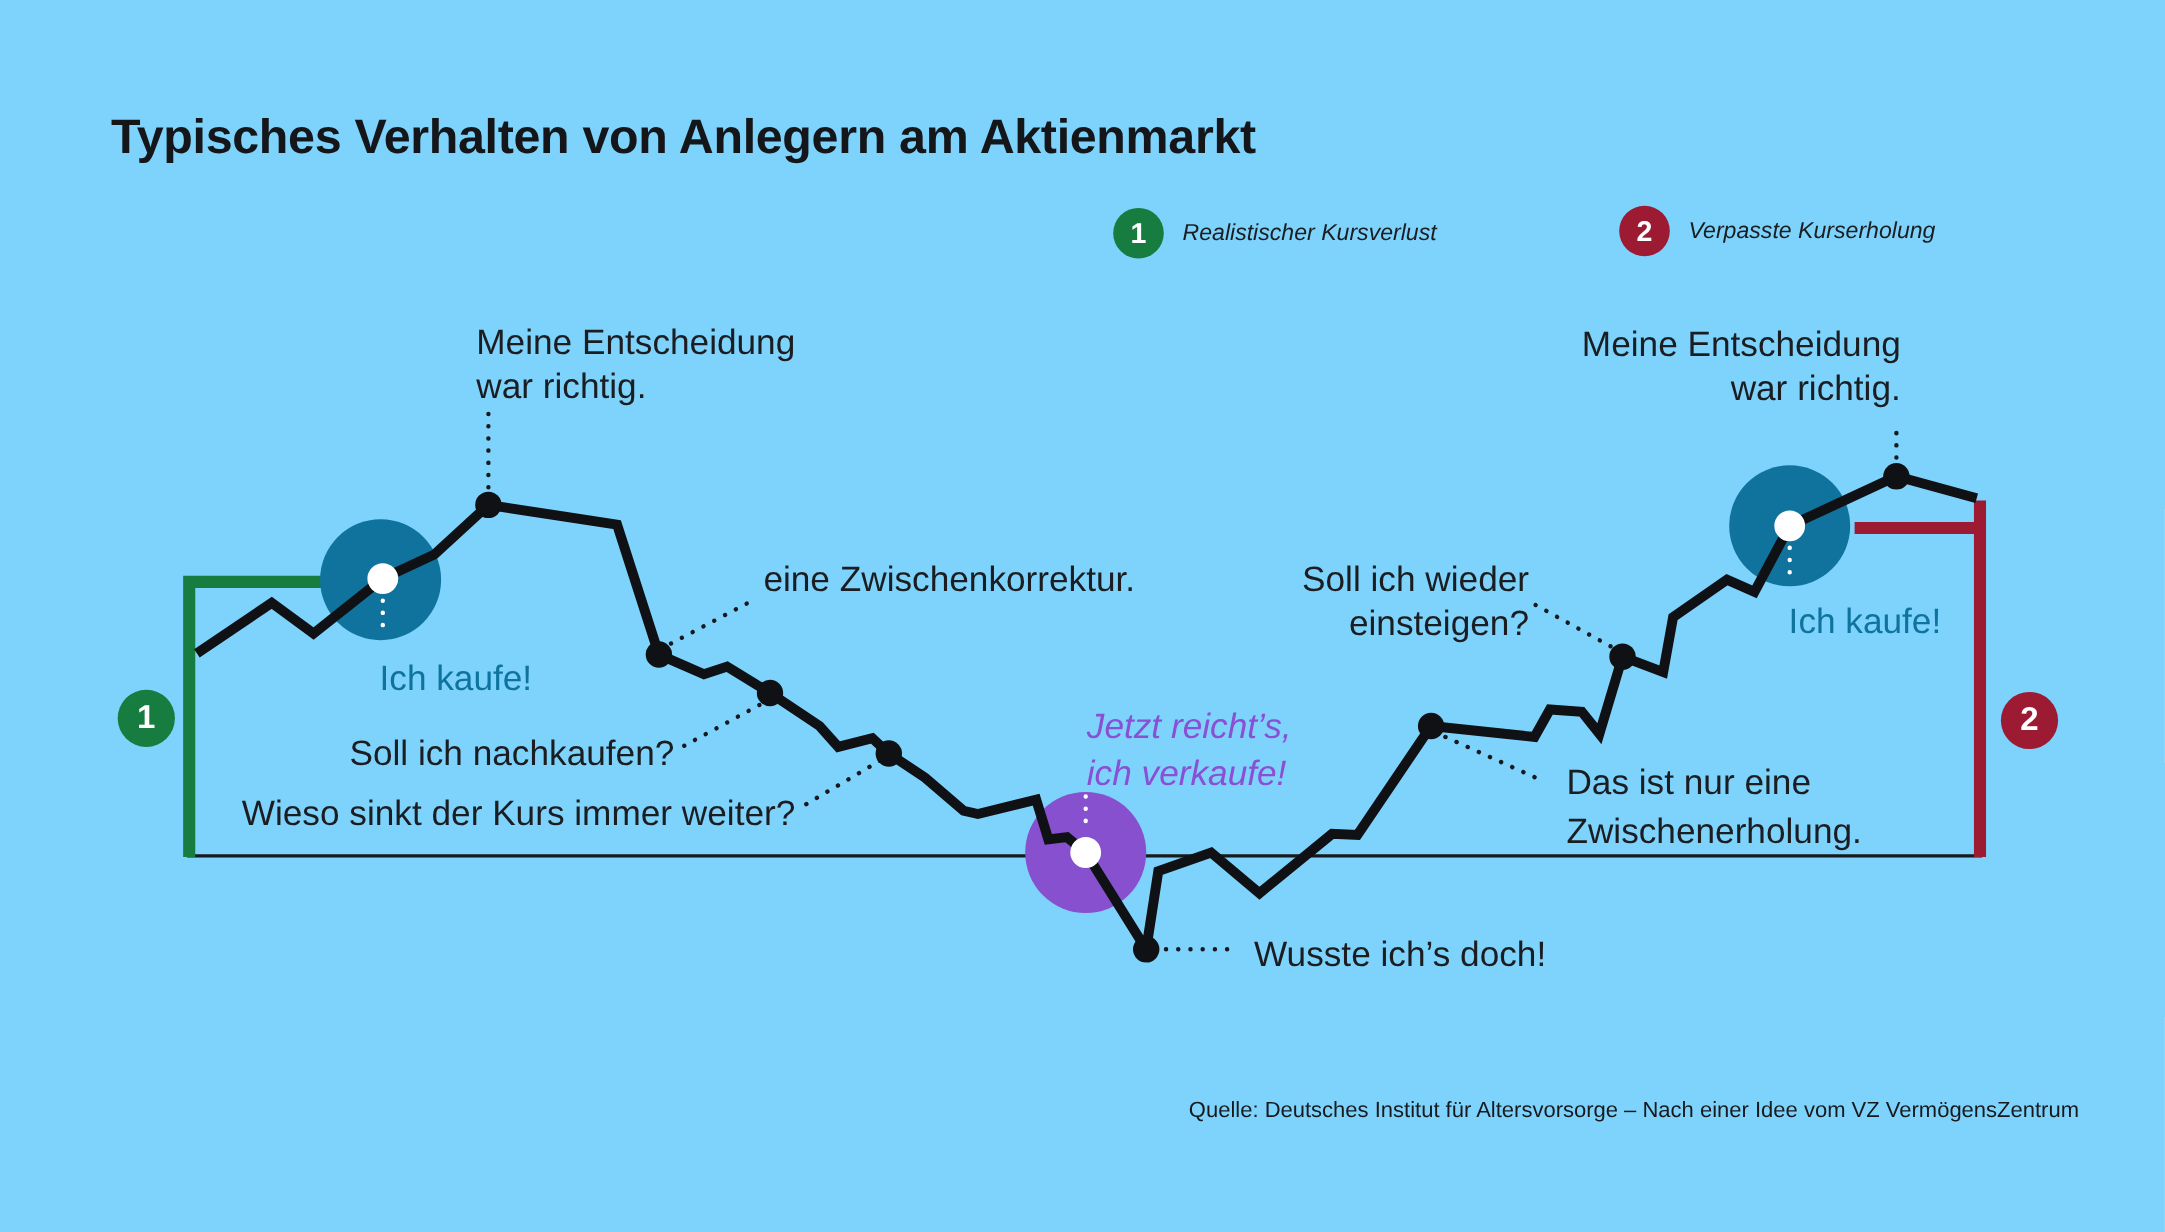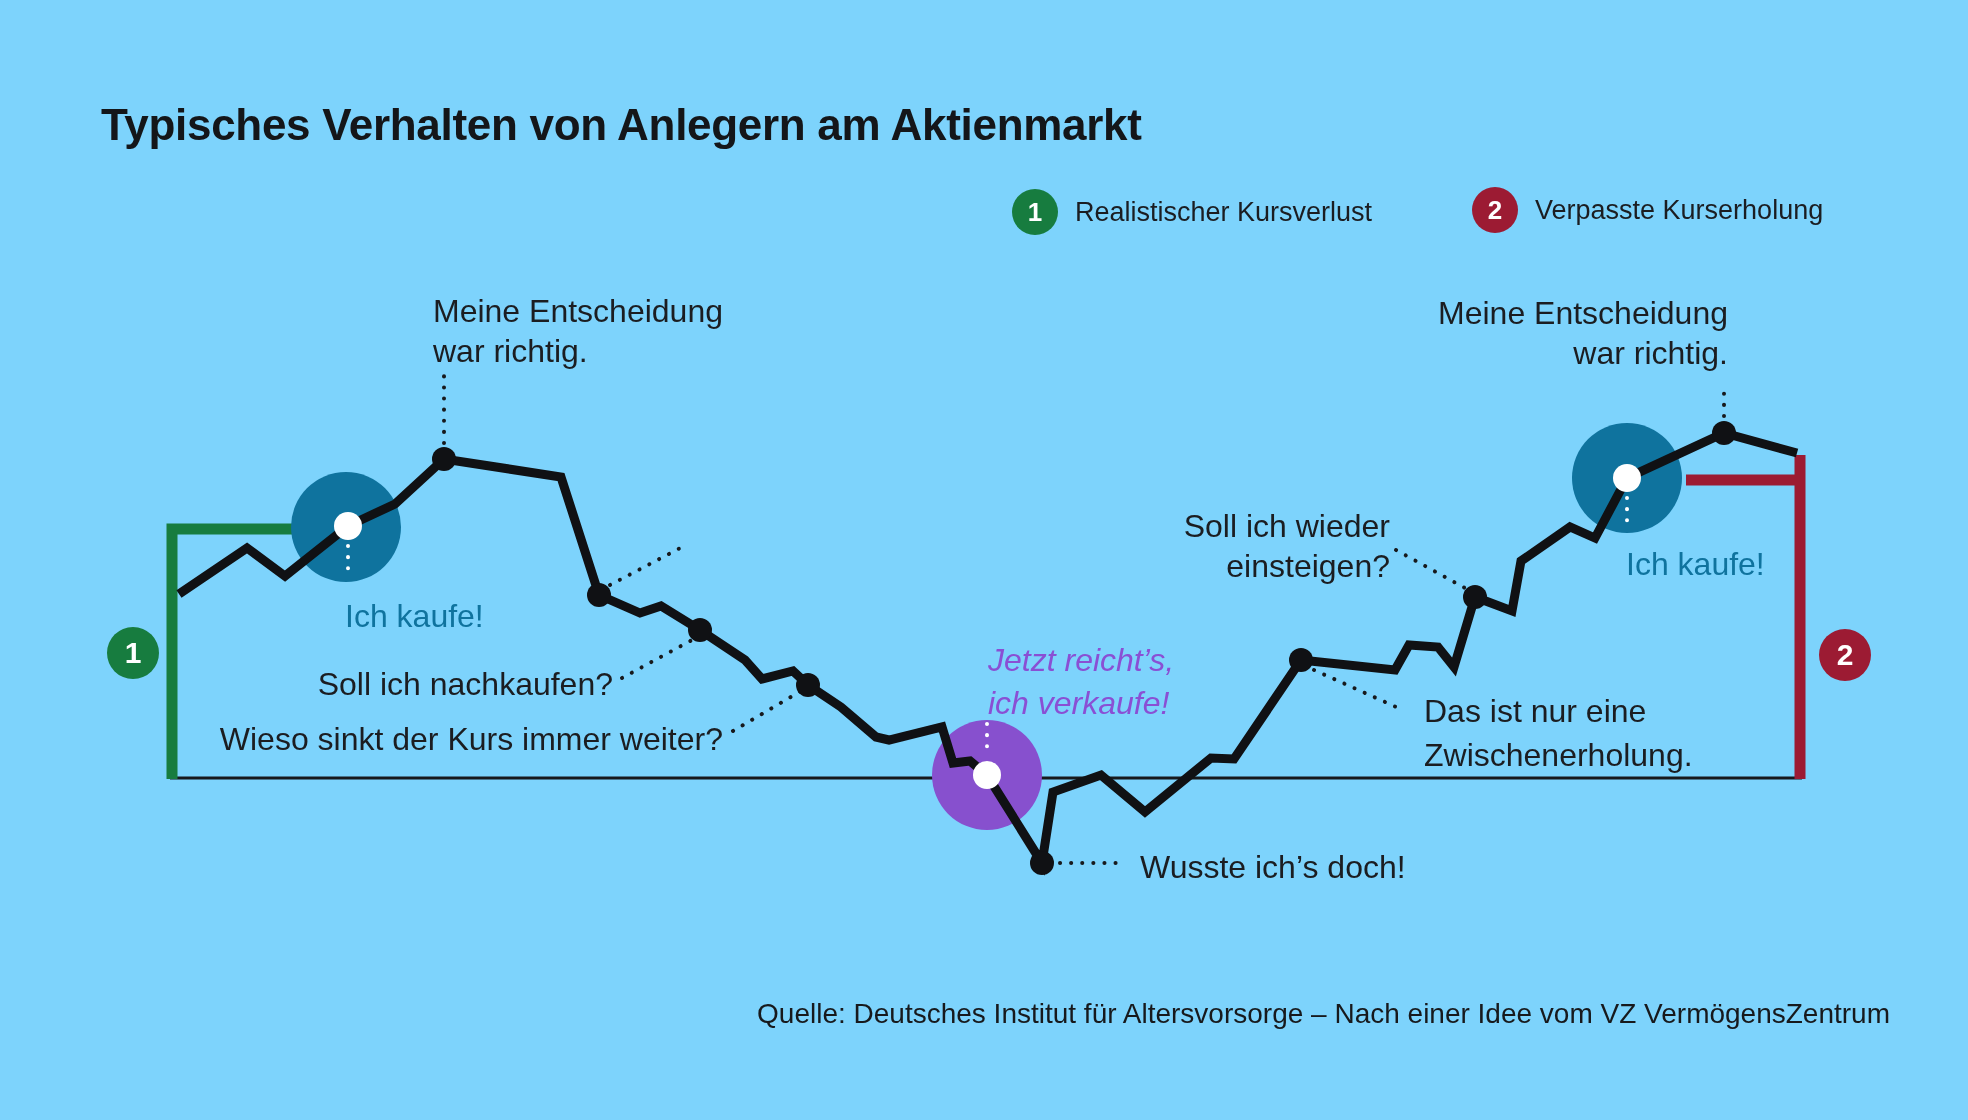--- a/index.html
+++ b/index.html
@@ -19,42 +19,42 @@
   .legend-item{position:absolute;display:flex;align-items:center;gap:17px;}
   .legend-item.first{left:1012px;top:189px;}
   .legend-item.second{left:1472px;top:187px;}
   .badge{
     border-radius:50%;display:flex;align-items:center;justify-content:center;
     color:#fff;font-weight:700;
   }
   .legend-badge{width:46px;height:46px;font-size:26px;}
   .badge.green{background:#177C3F;}
   .badge.red{background:#9C1B33;}
-  .legend-label{font-size:27px;color:#1B1D21;white-space:nowrap;}
+  .legend-label{font-size:21px;color:#1B1D21;white-space:nowrap;font-style:italic;}
   
   .bracket-badge{position:absolute;width:52px;height:52px;font-size:30px;}
   .bracket-badge.left{left:107px;top:627px;}
   .bracket-badge.right{left:1819px;top:629px;}
   
   .ann{position:absolute;font-size:32px;line-height:40px;white-space:nowrap;color:#1B1D21;}
   .ann.right{text-align:right;}
   .ann-decision-left{left:433px;top:291px;}
   .ann-decision-right{right:240px;top:293px;}
   .ann-correction{left:694px;top:506px;}
   .ann-rebuy{right:1355px;top:664px;}
   .ann-why{right:1245px;top:719px;margin-left:20px;}
   .ann-buy1{left:345px;top:596px;color:#0F739E;}
   .ann-buy2{left:1626px;top:544px;color:#0F739E;}
   .ann-sell{left:988px;top:639px;line-height:43px;color:#8A4FD4;font-style:italic;}
   .ann-knew{left:1140px;top:847px;}
   .ann-recovery{left:1424px;top:689px;line-height:44px;}
   .ann-reenter{right:578px;top:506px;}
   .source{
     position:absolute;right:78px;top:998px;
-    font-size:28px;color:#17191C;white-space:nowrap;
+    font-size:20px;color:#17191C;white-space:nowrap;
   }
 </style>
 </head>
 <body>
 
 <div class="stage">
 
   <div class="page-title">Typisches Verhalten von Anlegern am Aktienmarkt</div>
 
   <div class="legend-item first">
@@ -121,20 +121,21 @@
   <div class="badge red bracket-badge right">2</div>
 
   <div class="ann ann-decision-left">
     <div>Meine Entscheidung</div>
     <div>war richtig.</div>
   </div>
 
   <div class="ann ann-buy1">Ich kaufe!</div>
 
   <div class="ann ann-correction">
+    <div>eine Zwischenkorrektur.</div>
   </div>
 
   <div class="ann right ann-rebuy">Soll ich nachkaufen?</div>
 
   <div class="ann right ann-why">Wieso sinkt der Kurs immer weiter?</div>
 
   <div class="ann ann-sell">
     <div>Jetzt reicht’s,</div>
     <div>ich verkaufe!</div>
   </div>

